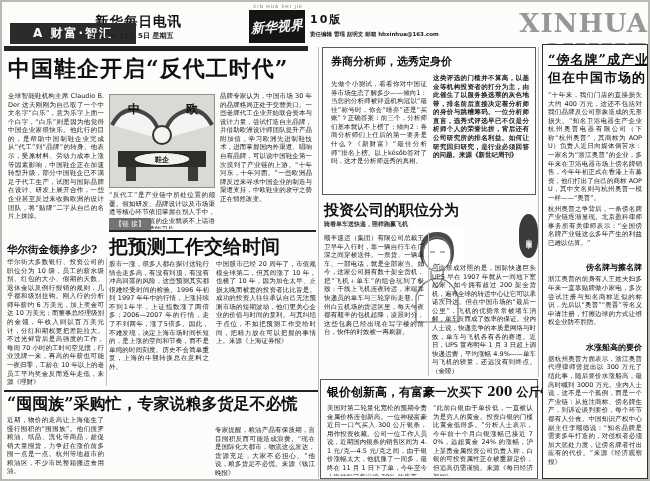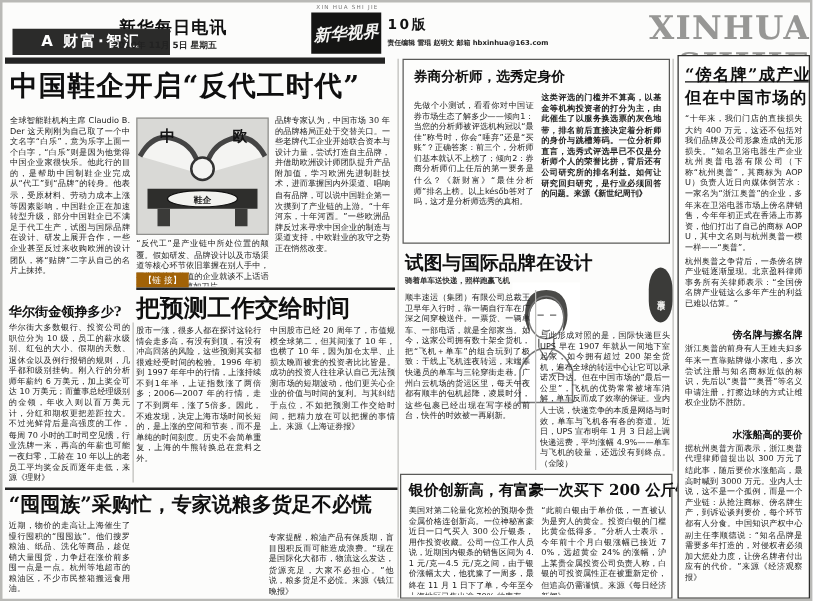--- a/index.html
+++ b/index.html
@@ -7,21 +7,21 @@
         font-family:"DejaVu Sans",sans-serif;border:2px solid #b9b9b6;box-sizing:border-box;}
   .abs{position:absolute;}
   .serif{font-family:"DejaVu Serif","Liberation Serif",serif;}
   .bt{font-size:6.5px;line-height:1.32;text-align:justify;word-break:break-all;
       color:#1c1c1c;overflow:hidden;}
   .hl{font-weight:bold;color:#0f0f0f;}
   .rule{background:#232323;}
   .vline{background:#bdbdbb;width:1px;}
   .boxed{border:1px solid #5a5a58;background:#fdfdfc;box-sizing:border-box;}
   .subhead{font-weight:bold;text-align:right;font-size:8px;margin:15px 0 2px 0;color:#111;}
-  .tab{background:#a16207;color:#fff;font-size:7px;line-height:12px;text-align:center;}
+  .tab{background:#737373;color:#fff;font-size:7px;line-height:12px;text-align:center;}
   .badge{background:#3b3b39;color:#f2f2f0;border-radius:50%/40%;
          writing-mode:vertical-rl;text-orientation:upright;font-size:6.5px;letter-spacing:1px;
          display:flex;align-items:center;justify-content:center;}
 </style>
 </head>
 <body>
 
 <div id="page">
 
   <div class="abs serif" style="left:93px;top:11px;width:120px;font-size:13.5px;font-weight:bold;color:#111;letter-spacing:1px;">新华每日电讯</div>
@@ -82,21 +82,21 @@
   <div class="abs serif hl" style="left:5px;top:392px;width:312px;font-size:16px;white-space:nowrap;">“囤囤族”采购忙，专家说粮多货足不必慌</div>
   <div class="abs bt" style="left:5px;top:414px;width:97px;height:62px;">近期，物价的走高让上海催生了慢行囤积的“囤囤族”。他们搜罗粮油、纸品、洗化等商品，趁促销大量囤货，力争赶在涨价前多囤一点是一点。杭州等地超市的粮油区，不少市民整箱搬运食用油。</div>
   <div class="abs bt" style="left:213px;top:424px;width:100px;height:62px;">专家提醒，粮油产品有保质期，盲目囤积反而可能造成浪费。“现在是国际化大都市，物流这么发达，货源充足，大家不必担心。”他说，粮多货足不必慌。来源《钱江晚报》</div>
 
   <div class="abs boxed" style="left:320px;top:45px;width:214px;height:148px;">
     <div class="serif hl" style="margin:6px 8px 4px 8px;font-size:11px;white-space:nowrap;">券商分析师，选秀定身价</div>
     <div class="bt" style="position:absolute;left:8px;top:32px;width:96px;height:108px;">先做个小测试，看看你对中国证券市场生态了解多少——倾向1：当您的分析师被评选机构冠以“最佳”称号时，你会“唾弃”还是“买账”？正确答案：前三个，分析师们基本就认不上榜了；倾向2：券商分析师们上任后的第一要务是什么？《新财富》“最佳分析师”排名上榜。以上későb答对了吗，这才是分析师选秀的真相。</div>
     <div class="bt" style="position:absolute;left:110px;top:26px;width:96px;height:108px;font-weight:bold;">这类评选的门槛并不算高，以基金等机构投资者的打分为主，由此催生了以服务换选票的灰色地带，排名前后直接决定着分析师的身价与跳槽筹码。一位分析师直言，选秀式评选早已不仅是分析师个人的荣誉比拼，背后还有公司研究所的排名利益。如何让研究回归研究，是行业必须回答的问题。来源《新世纪周刊》</div>
   </div>
 
-  <div class="abs serif hl" style="left:322px;top:199px;width:170px;font-size:15px;white-space:nowrap;">试图与国际品牌在设计</div>
+  <div class="abs serif hl" style="left:322px;top:199px;width:170px;font-size:15px;white-space:nowrap;">投资公司的职位分为</div>
   <div class="abs" style="left:322px;top:218px;width:150px;font-size:6px;font-weight:bold;color:#333;">骑着单车送快递，照样跑赢飞机</div>
   <div class="abs badge" style="left:517px;top:212px;width:19px;height:44px;">商海故事</div>
 
   <div class="abs" style="left:408px;top:224px;width:54px;height:98px;background:#fff;">
     <svg width="54" height="98" viewBox="0 0 54 98">
       <path d="M10,26 Q10,6 27,6 Q44,6 44,26 Q44,34 40,40 Q44,14 27,13 Q10,14 14,40 Q10,34 10,26Z" fill="#4a4a48"></path>
       <ellipse cx="27" cy="28" rx="14" ry="17" fill="none" stroke="#777" stroke-width="1.2"></ellipse>
       <line x1="20" y1="26" x2="25" y2="26" stroke="#666" stroke-width="1"></line>
       <line x1="30" y1="26" x2="35" y2="26" stroke="#666" stroke-width="1"></line>
       <path d="M24,38 Q27,40 30,38" fill="none" stroke="#666" stroke-width="1"></path>

